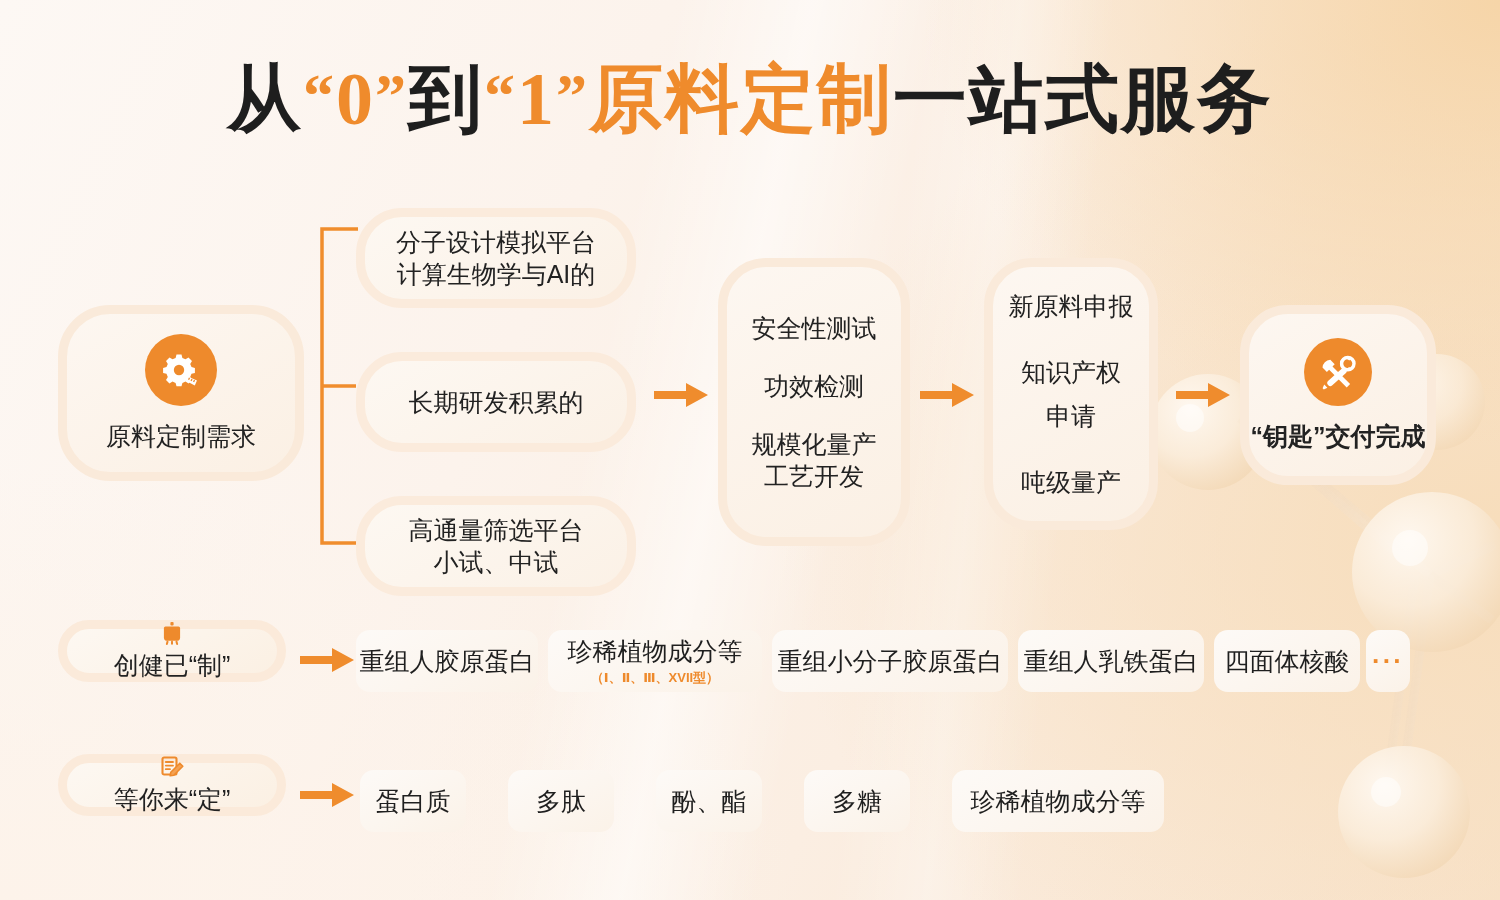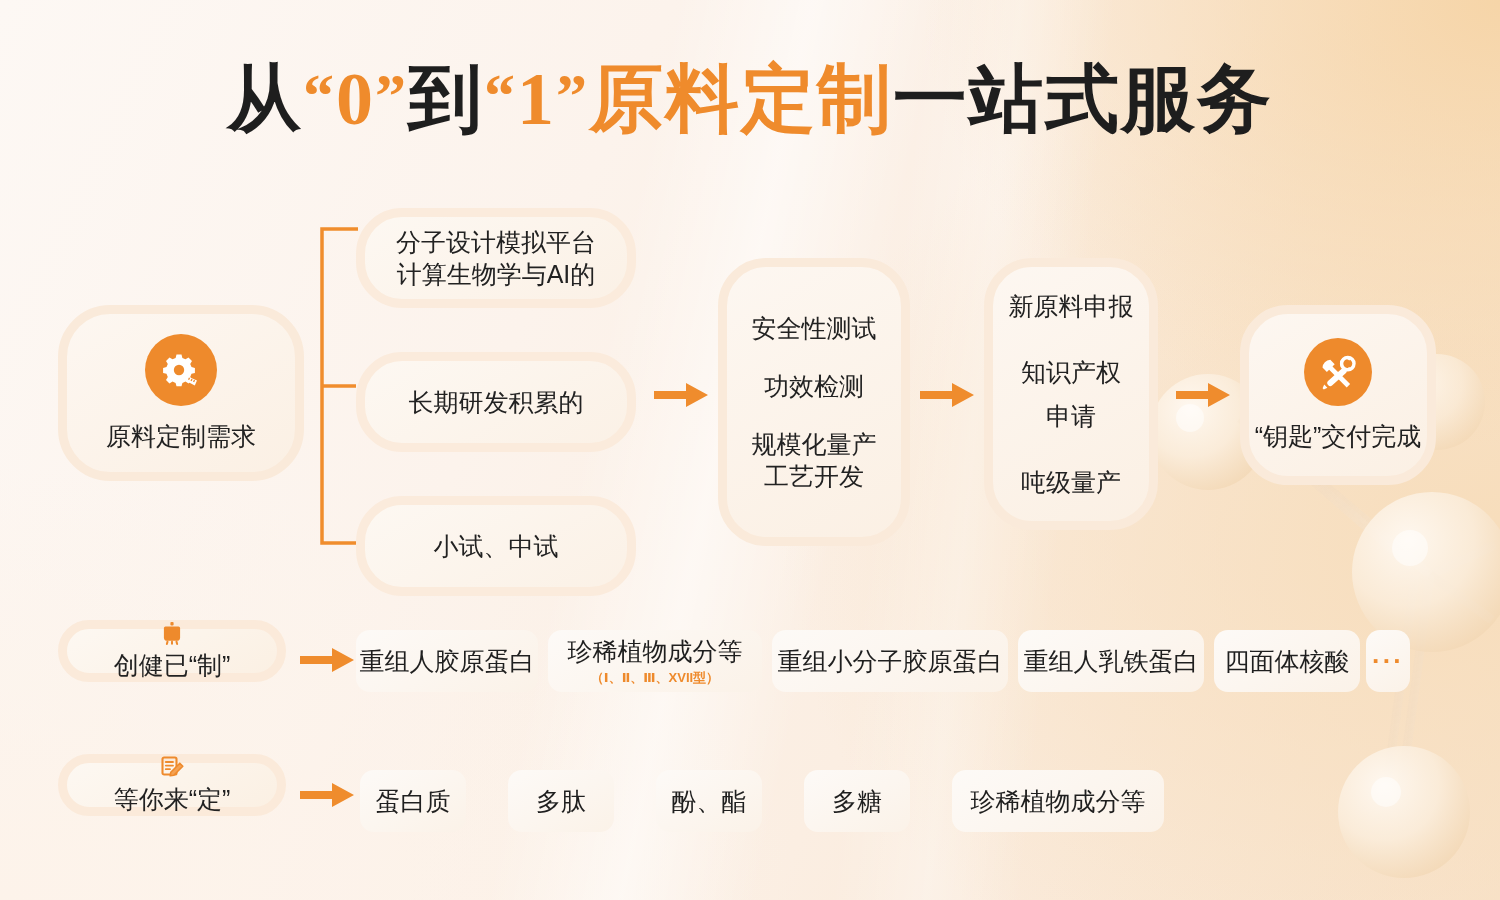--- a/index.html
+++ b/index.html
@@ -100,21 +100,21 @@
 
   #cardDone {
     left: 1240px; top: 305px; width: 196px; height: 180px;
     border-radius: 48px;
   }
   #cardDone .icon-circle {
     width: 68px; height: 68px; border-radius: 50%;
     background: #ee8a2c; display:flex; align-items:center; justify-content:center;
     margin-bottom: 14px;
   }
-  #cardDone .ln { font-size: 25px; font-weight: 400; }
+  #cardDone .ln { font-size: 25px; font-weight: 700; }
 
   
   #bracket { position: absolute; left: 312px; top: 226px; z-index: 3; }
 
   
   .arrow { position: absolute; z-index: 4; }
 
   
   .rowlabel {
     position: absolute;
@@ -214,20 +214,21 @@
 </svg>
 
 <div class="pill" id="pillA">
   <div class="ln">分子设计模拟平台</div>
   <div class="ln">计算生物学与AI的</div>
 </div>
 <div class="pill" id="pillB">
   <div class="ln">长期研发积累的</div>
 </div>
 <div class="pill" id="pillC">
+  <div class="ln">高通量筛选平台</div>
   <div class="ln">小试、中试</div>
 </div>
 
 <svg class="arrow" style="left:654px; top:380px;" width="56" height="30">
   <path d="M0 11 H32 V3 L54 15 L32 27 V19 H0 Z" fill="#ef8c2d"></path>
 </svg>
 
 <div class="card" id="cardTest">
   <div class="ln">安全性测试</div>
   <div class="ln">功效检测</div>

